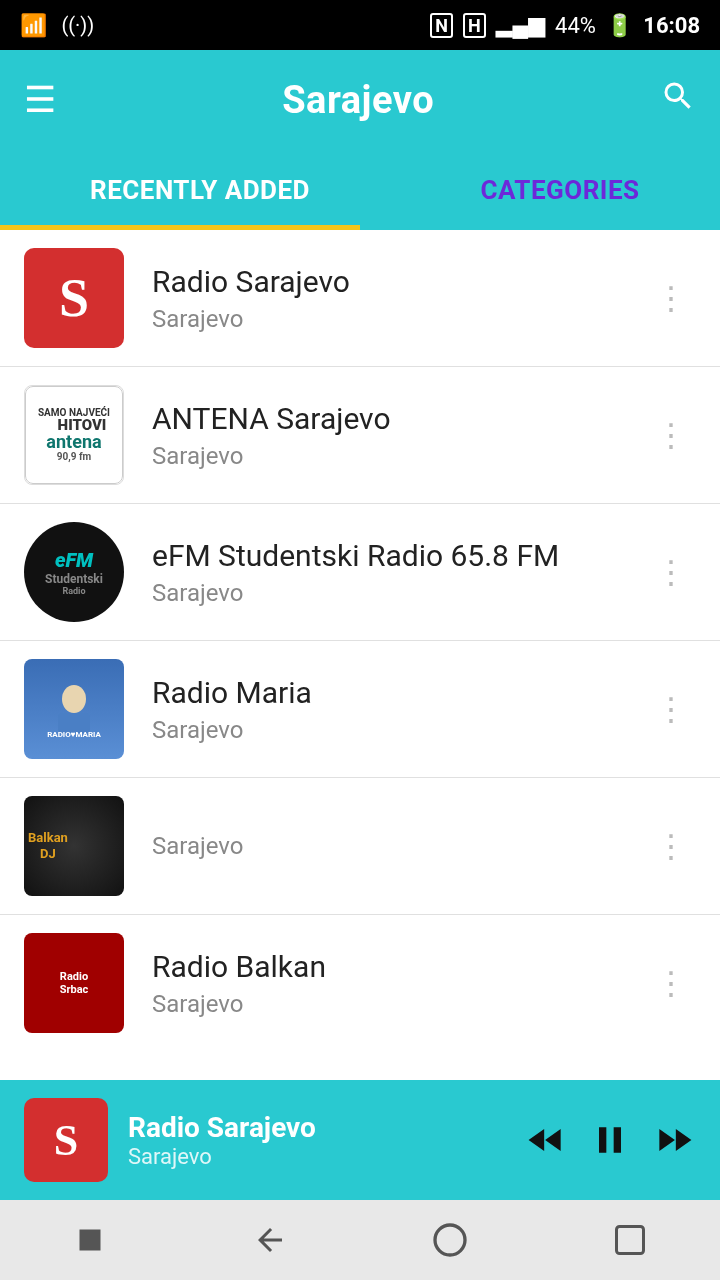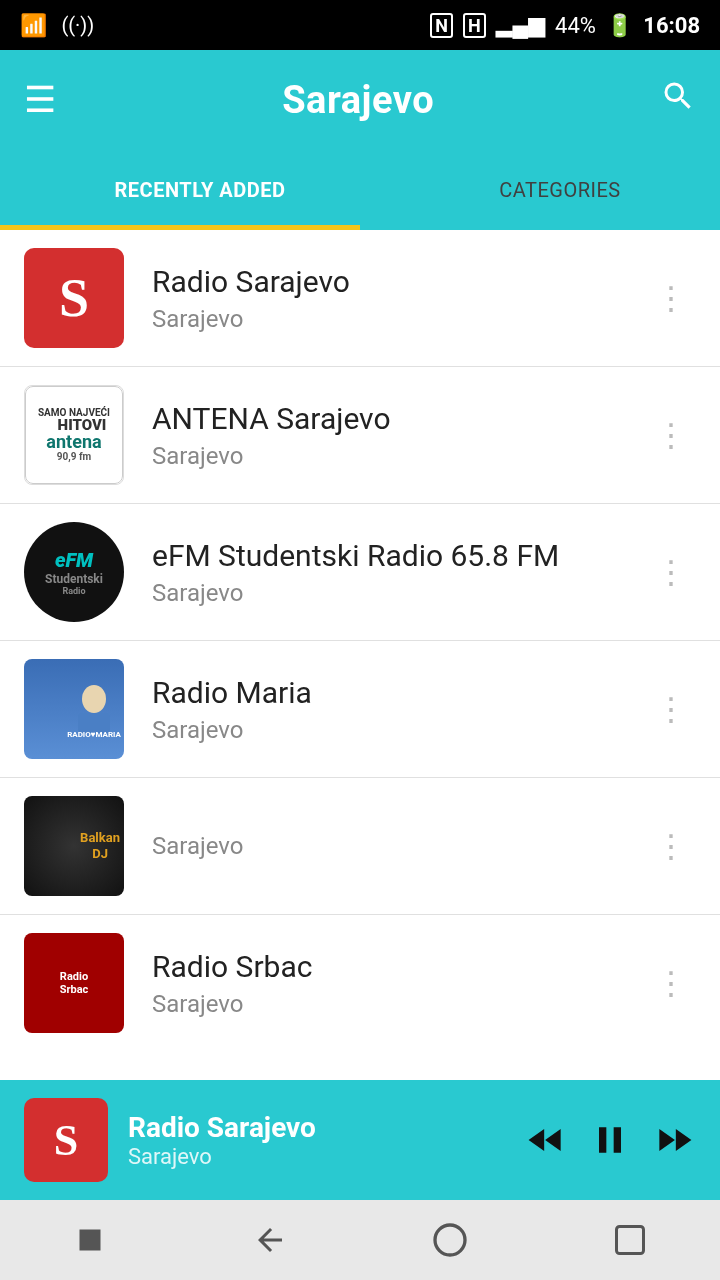--- a/index.html
+++ b/index.html
@@ -61,43 +61,43 @@
       background: #29c9d0;
       display: flex;
       height: 80px;
       flex-shrink: 0;
     }
     .tab {
       flex: 1;
       display: flex;
       align-items: center;
       justify-content: center;
-      font-size: 20px;
+      font-size: 26px;
       font-weight: bold;
       cursor: pointer;
       position: relative;
       color: rgba(255,255,255,0.85);
       letter-spacing: 0.5px;
       padding-left: 40px;
     }
     .tab.active {
       color: #fff;
     }
     .tab.active::after {
       content: '';
       position: absolute;
       bottom: 0;
       left: 0;
       right: 0;
       height: 5px;
       background: #f5c518;
     }
     .tab.inactive {
-      color: #404040;
-      font-weight: normal;
+      color: #6d28d9;
+      font-weight: bold;
       justify-content: center;
     }
 
     
     .radio-list {
       flex: 1;
       background: #fff;
       overflow-y: auto;
     }
 
@@ -325,56 +325,56 @@
     </div>
     <div class="station-info">
       <span class="station-name">eFM Studentski Radio 65.8 FM</span>
       <span class="station-city">Sarajevo</span>
     </div>
     <span class="more-icon">⋮</span>
   </div>
 
   <div class="radio-item">
     <div class="station-logo" style="background:#3a6db5; border-radius:8px; flex-direction:column; align-items:center; justify-content:center; overflow:hidden;">
-      <div style="display:flex; flex-direction:column; align-items:flex-end; justify-content:center; width:100%; height:100%; background:linear-gradient(180deg, #3a6db5, #5a8fd5);">
+      <div style="display:flex; flex-direction:column; align-items:center; justify-content:center; width:100%; height:100%; background:linear-gradient(180deg, #3a6db5, #5a8fd5);">
 
         <svg width="60" height="60" viewBox="0 0 60 60">
           <ellipse cx="30" cy="20" rx="12" ry="14" fill="#e8d5b0"></ellipse>
           <rect x="14" y="34" width="32" height="20" rx="4" fill="#4a7fc5"></rect>
           <text x="30" y="58" text-anchor="middle" fill="white" font-size="8" font-weight="bold">RADIO♥MARIA</text>
         </svg>
       </div>
     </div>
     <div class="station-info">
       <span class="station-name">Radio Maria</span>
       <span class="station-city">Sarajevo</span>
     </div>
     <span class="more-icon">⋮</span>
   </div>
 
   <div class="radio-item">
     <div class="station-logo" style="background:#1a1a1a; border-radius:8px; overflow:hidden;">
-      <div style="width:100%; height:100%; display:flex; align-items:center; justify-content:flex-end; background:radial-gradient(circle, #333 0%, #111 100%);">
+      <div style="width:100%; height:100%; display:flex; align-items:center; justify-content:flex-start; background:radial-gradient(circle, #333 0%, #111 100%);">
         <span style="color:#e0a020; font-size:13px; font-weight:bold; text-align:center; line-height:1.2; padding:4px;">Balkan<br>DJ</span>
       </div>
     </div>
     <div class="station-info">
       <span class="station-city">Sarajevo</span>
     </div>
     <span class="more-icon">⋮</span>
   </div>
 
   <div class="radio-item" style="min-height:90px;">
     <div class="station-logo" style="background:#8b0000; border-radius:8px; overflow:hidden;">
       <div style="width:100%; height:100%; display:flex; align-items:center; justify-content:center; background:#a00000;">
         <span style="color:#fff; font-size:11px; font-weight:bold; text-align:center; padding:4px;">Radio<br>Srbac</span>
       </div>
     </div>
     <div class="station-info">
-      <span class="station-name">Radio Srbac</span>
+      <span class="station-name">Radio Balkan</span>
       <span class="station-city">Sarajevo</span>
     </div>
     <span class="more-icon">⋮</span>
   </div>
 
 </div>
 
 <div class="player-bar">
   <div class="player-logo">
     <span style="font-family:serif; font-size:44px;">S</span>

